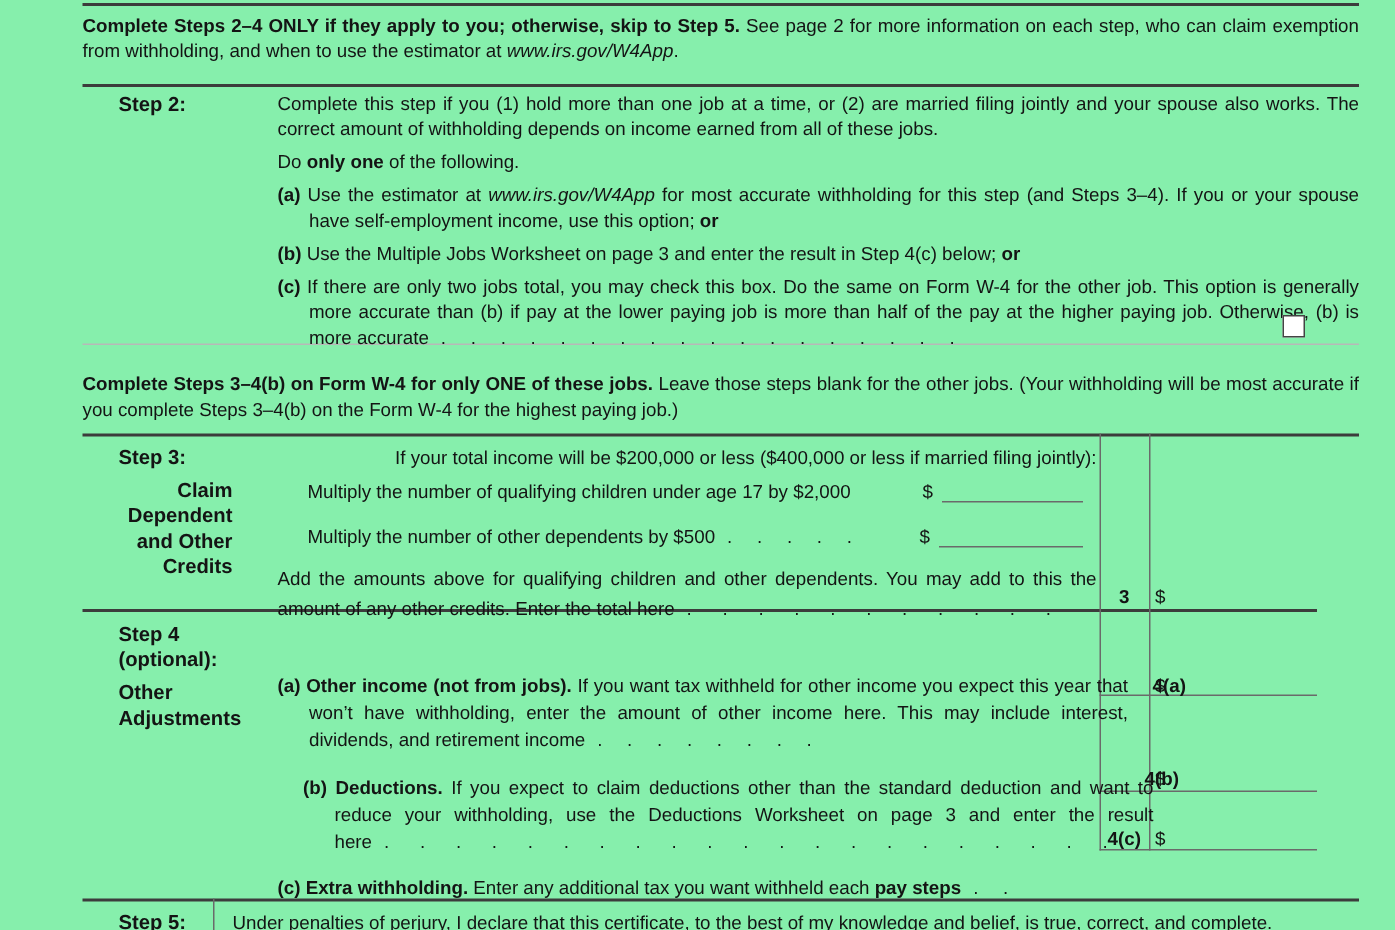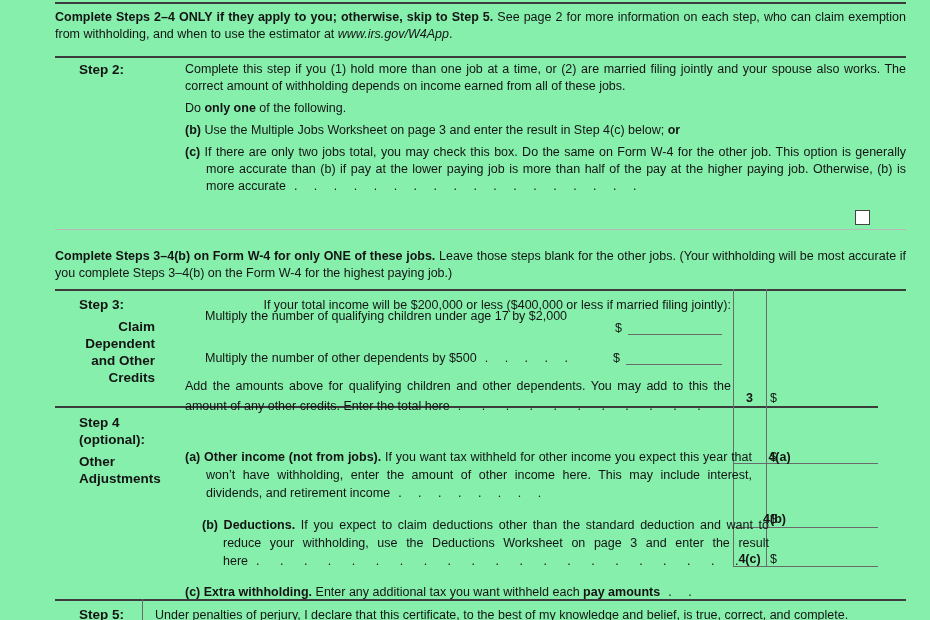--- a/index.html
+++ b/index.html
@@ -49,36 +49,37 @@
 
   <div class="abs just" style="left:55px;top:9px;width:851px;"><span class="b">Complete Steps 2–4 ONLY if they apply to you; otherwise, skip to Step 5.</span><span> See page 2 for more information on each step, who can claim exemption from withholding, and when to use the estimator at </span><span class="i">www.irs.gov/W4App</span><span>.</span></div>
 
   <div class="abs" style="left:55px;top:61px;width:115px;">
     <div class="steplabel">Step 2:</div>
   </div>
 
   <div class="abs" style="left:185px;top:61px;width:721px;">
     <div class="just">Complete this step if you (1) hold more than one job at a time, or (2) are married filing jointly and your spouse also works. The correct amount of withholding depends on income earned from all of these jobs.</div>
     <div class="blk"><span>Do </span><span class="b">only one</span><span> of the following.</span></div>
+    <div class="blk hang just"><span class="b">(a)</span><span> Use the estimator at </span><span class="i">www.irs.gov/W4App</span><span> for most accurate withholding for this step (and Steps 3–4). If you or your spouse have self-employment income, use this option; </span><span class="b">or</span></div>
     <div class="blk hang"><span class="b">(b)</span><span> Use the Multiple Jobs Worksheet on page 3 and enter the result in Step 4(c) below; </span><span class="b">or</span></div>
     <div class="blk hang just"><span class="b">(c)</span><span> If there are only two jobs total, you may check this box. Do the same on Form W-4 for the other job. This option is generally more accurate than (b) if pay at the lower paying job is more than half of the pay at the higher paying job. Otherwise, (b) is more accurate</span><span class="dots">. . . . . . . . . . . . . . . . . .</span></div>
   </div>
 
   <div class="checkbox" style="left:855px;top:210px;"></div>
 
   <div class="abs just" style="left:55px;top:248px;width:851px;"><span class="b">Complete Steps 3–4(b) on Form W-4 for only ONE of these jobs.</span><span> Leave those steps blank for the other jobs. (Your withholding will be most accurate if you complete Steps 3–4(b) on the Form W-4 for the highest paying job.)</span></div>
 
   <div class="abs" style="left:55px;top:296px;width:100px;">
     <div class="steplabel">Step 3:</div>
     <div class="steplabel" style="margin-top:5px;text-align:right;">Claim Dependent and Other Credits</div>
   </div>
 
   <div class="abs" style="left:185px;top:297px;width:546px;text-align:right;">If your total income will be $200,000 or less ($400,000 or less if married filing jointly):</div>
 
-  <div class="abs" style="left:205px;top:308px;">Multiply the number of qualifying children under age 17 by $2,000</div>
+  <div class="abs" style="left:205px;top:320px;">Multiply the number of qualifying children under age 17 by $2,000</div>
   <div class="cur" style="left:615px;top:320px;">$</div>
   <div class="rule thin" style="left:628px;top:334px;width:94px;"></div>
 
   <div class="abs" style="left:205px;top:350px;"><span>Multiply the number of other dependents by $500</span><span class="dots">. . . . .</span></div>
   <div class="cur" style="left:613px;top:350px;">$</div>
   <div class="rule thin" style="left:626px;top:364px;width:96px;"></div>
 
   <div class="abs just lh20" style="left:185px;top:376px;width:546px;"><span>Add the amounts above for qualifying children and other dependents. You may add to this the amount of any other credits. Enter the total here</span><span class="dotsw">. . . . . . . . . . .</span></div>
   <div class="boxnum" style="left:733px;top:390px;">3</div>
   <div class="cur" style="left:770px;top:390px;">$</div>
@@ -92,21 +93,21 @@
   <div class="abs hang just lh18" style="left:185px;top:416px;width:546px;"><span class="b">(a) Other income (not from jobs).</span><span> If you want tax withheld for other income you expect this year that won’t have withholding, enter the amount of other income here. This may include interest, dividends, and retirement income</span><span class="dots">. . . . . . . .</span></div>
   <div class="boxnum" style="left:763px;top:449px;">4(a)</div>
   <div class="cur" style="left:770px;top:449px;">$</div>
   <div class="hotspot" style="left:783px;top:447px;width:92px;height:17px;"></div>
 
   <div class="abs hang just lh18" style="left:202px;top:484px;width:546px;"><span class="b">(b) Deductions.</span><span> If you expect to claim deductions other than the standard deduction and want to reduce your withholding, use the Deductions Worksheet on page 3 and enter the result here</span><span class="dotsw">. . . . . . . . . . . . . . . . . . . . .</span></div>
   <div class="boxnum" style="left:758px;top:511px;">4(b)</div>
   <div class="cur" style="left:770px;top:511px;">$</div>
   <div class="hotspot" style="left:783px;top:509px;width:92px;height:17px;"></div>
 
-  <div class="abs hang lh18" style="left:185px;top:551px;width:560px;"><span class="b">(c) Extra withholding.</span><span> Enter any additional tax you want withheld each </span><span class="b">pay amounts</span><span class="dots">. .</span></div>
+  <div class="abs hang lh18" style="left:185px;top:551px;width:560px;"><span class="b">(c) Extra withholding.</span><span> Enter any additional tax you want withheld each </span><span class="b">pay steps</span><span class="dots">. .</span></div>
   <div class="boxnum" style="left:733px;top:551px;">4(c)</div>
   <div class="cur" style="left:770px;top:551px;">$</div>
   <div class="hotspot" style="left:783px;top:549px;width:92px;height:17px;"></div>
 
   <div class="abs steplabel" style="left:55px;top:606px;">Step 5:</div>
   <div class="abs" style="left:155px;top:607px;width:755px;">Under penalties of perjury, I declare that this certificate, to the best of my knowledge and belief, is true, correct, and complete.</div>
 
 </div>
 
 </body></html>

